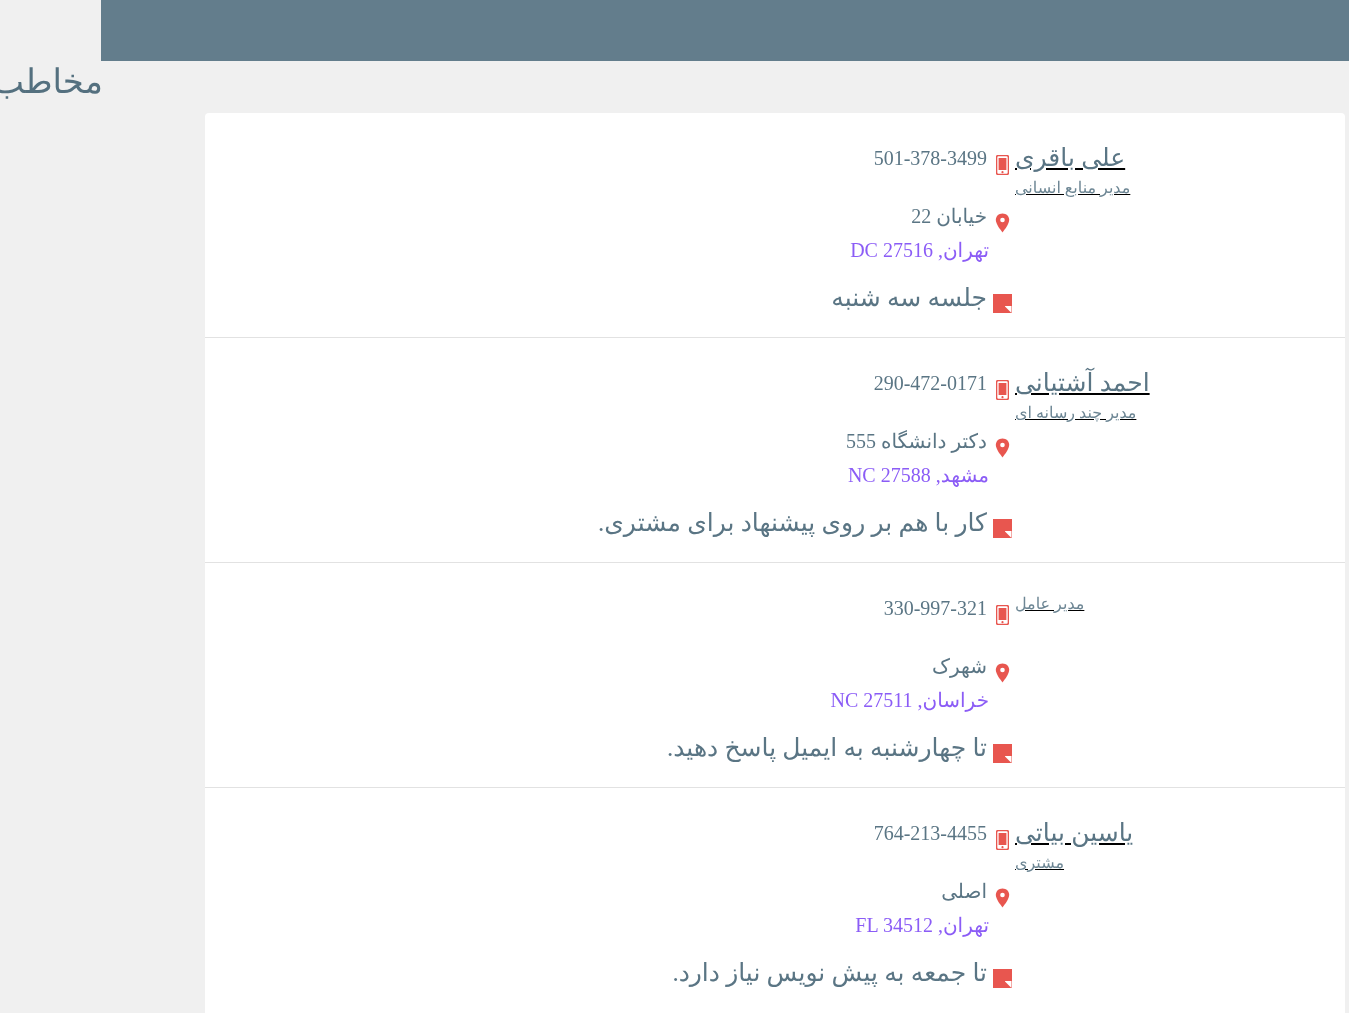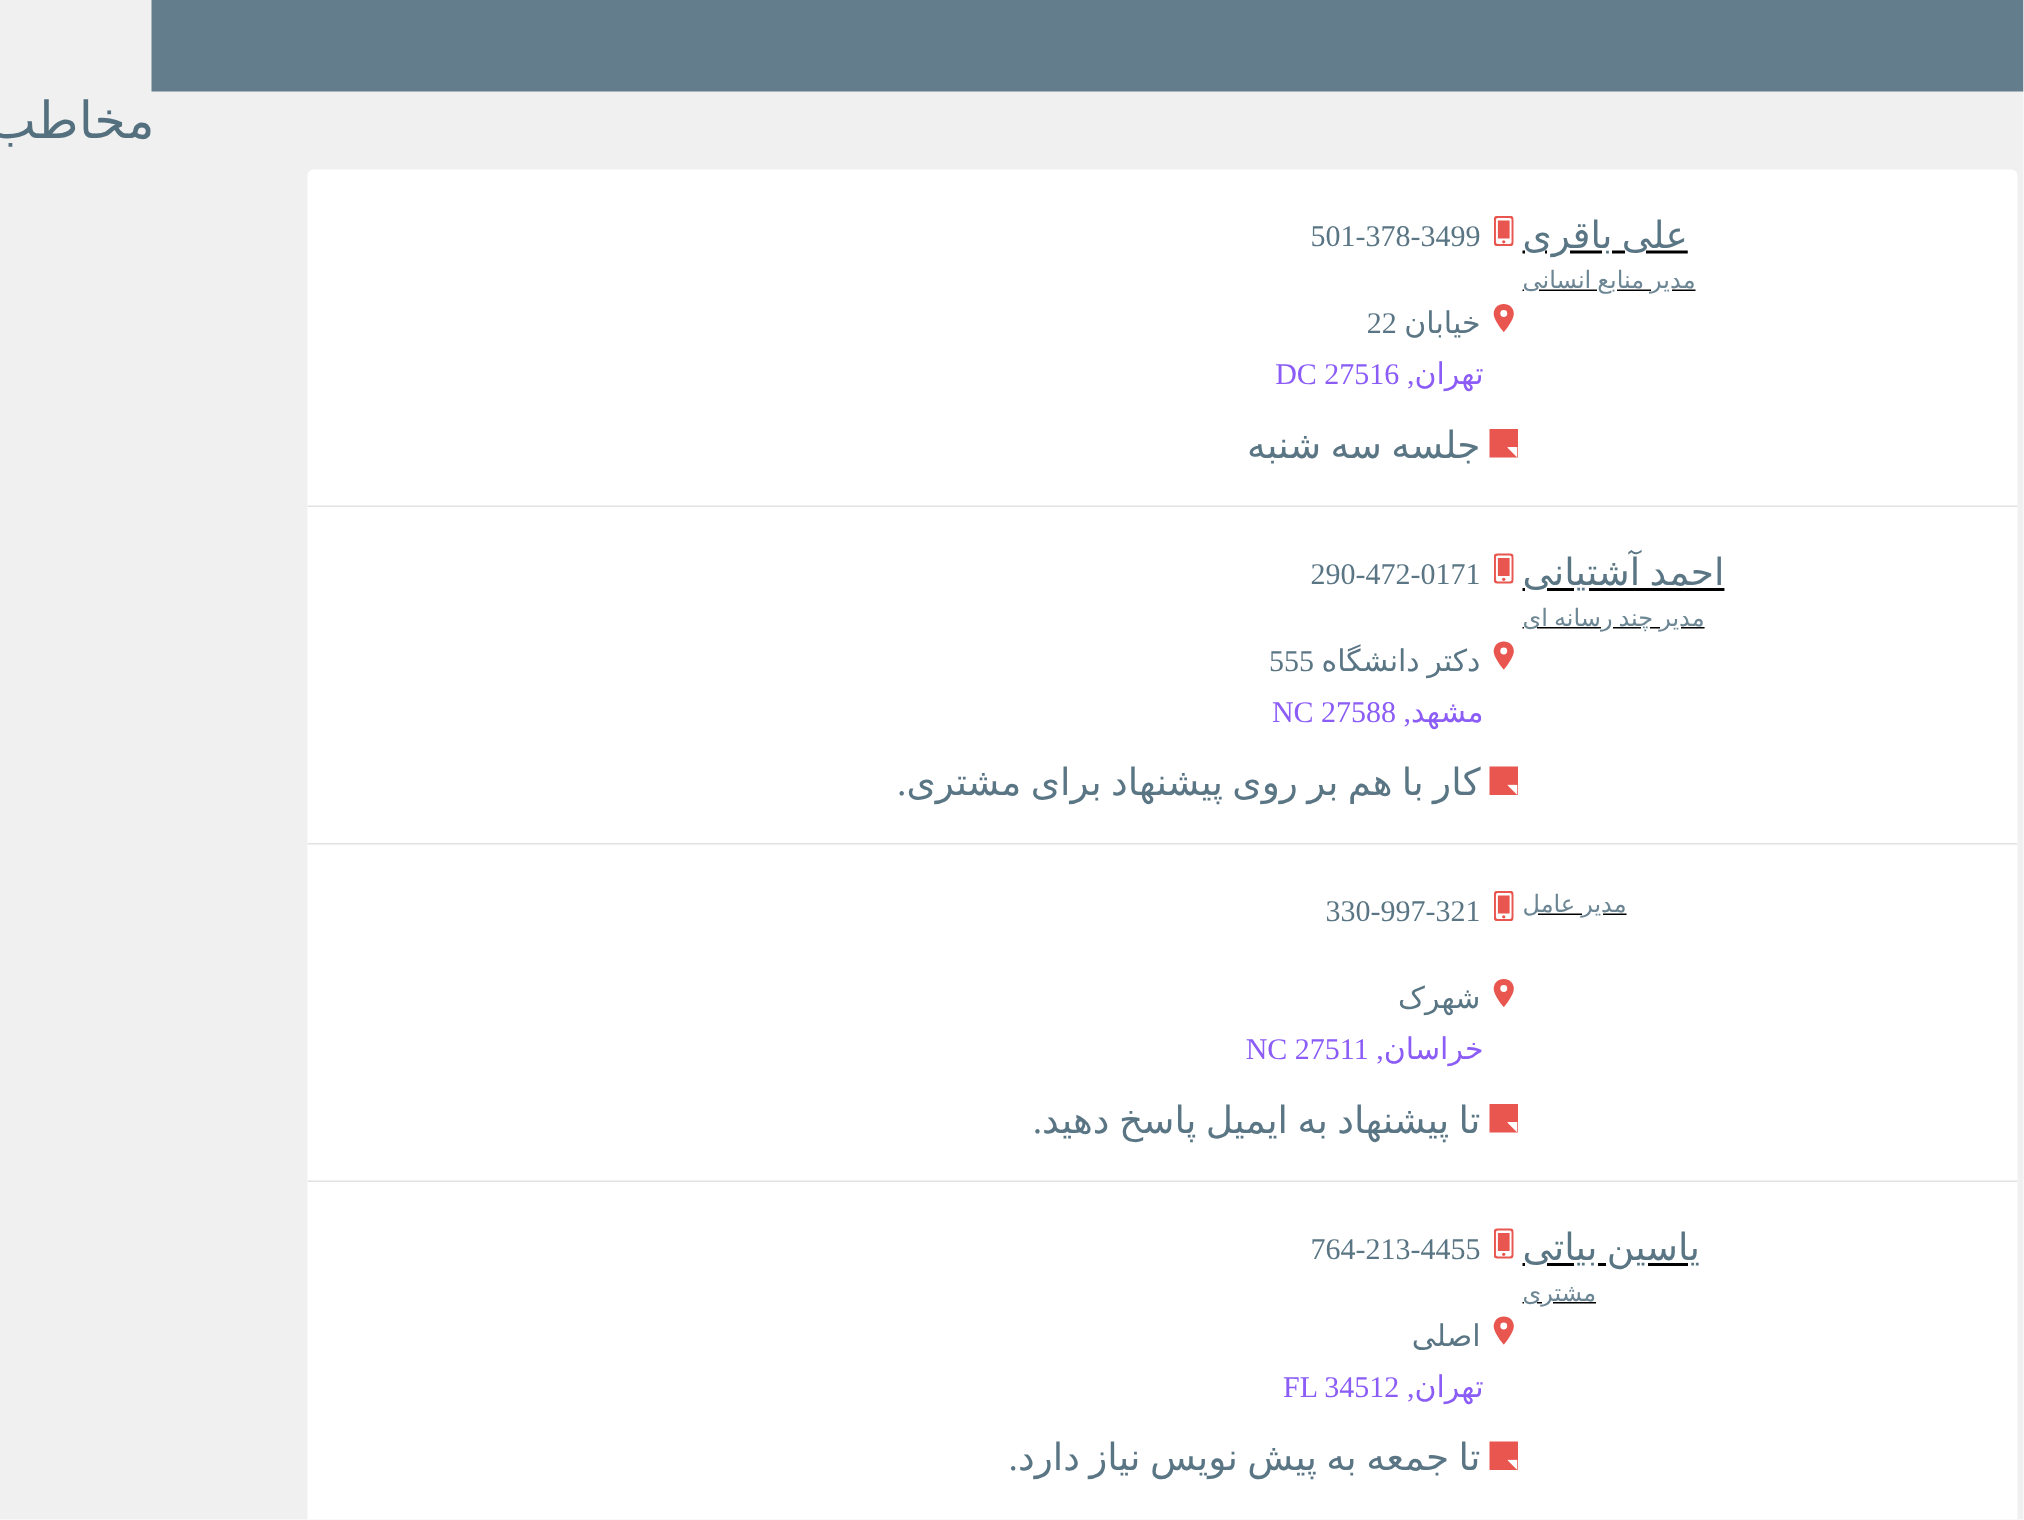--- a/index.html
+++ b/index.html
@@ -93,21 +93,21 @@
     flex: 0 0 460px;
     width: 460px;
     text-align: right;
     box-sizing: border-box;
     padding-right: 0;
   }
 
   .detail-line {
     display: flex;
     flex-direction: row;
-    align-items: flex-start;
+    align-items: flex-end;
     justify-content: flex-start;
     direction: rtl;
   }
 
   .detail-icon {
     flex: 0 0 26px;
     width: 26px;
     display: flex;
     align-items: flex-start;
     justify-content: center;
@@ -282,21 +282,21 @@
           </span>
           <span class="detail-text">شهرک</span>
         </div>
         <div class="addr-second">خراسان, NC 27511</div>
       </div>
       <div class="block-note">
         <div class="detail-line">
           <span class="detail-icon">
             <span class="note-sq"></span>
           </span>
-          <span class="detail-text note">تا پیشنهاد به ایمیل پاسخ دهید.</span>
+          <span class="detail-text note">تا چهارشنبه به ایمیل پاسخ دهید.</span>
         </div>
       </div>
     </div>
     <div class="spacer-col"></div>
   </div>
 
   <div class="contact-row">
     <div class="identity">
       <div class="c-name">یاسین بیاتی</div>
       <div class="c-role">مشتری</div>

